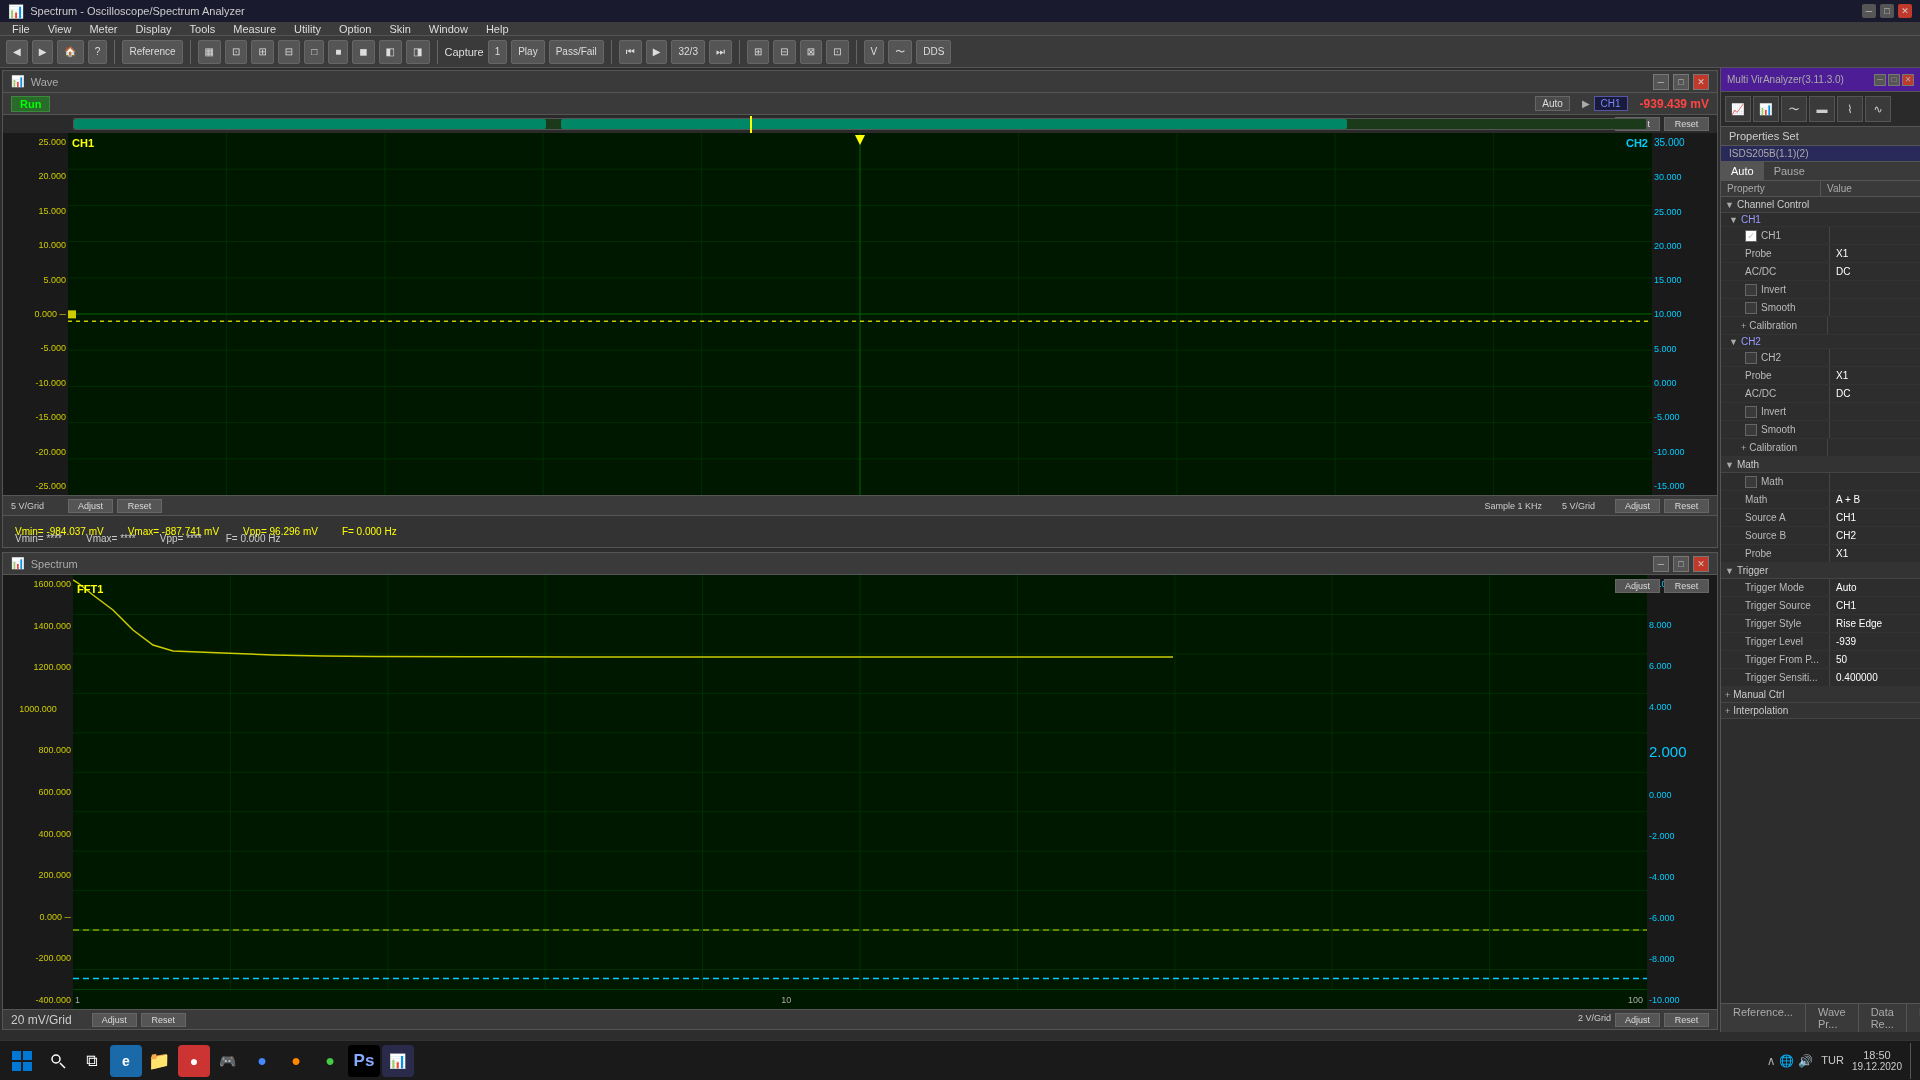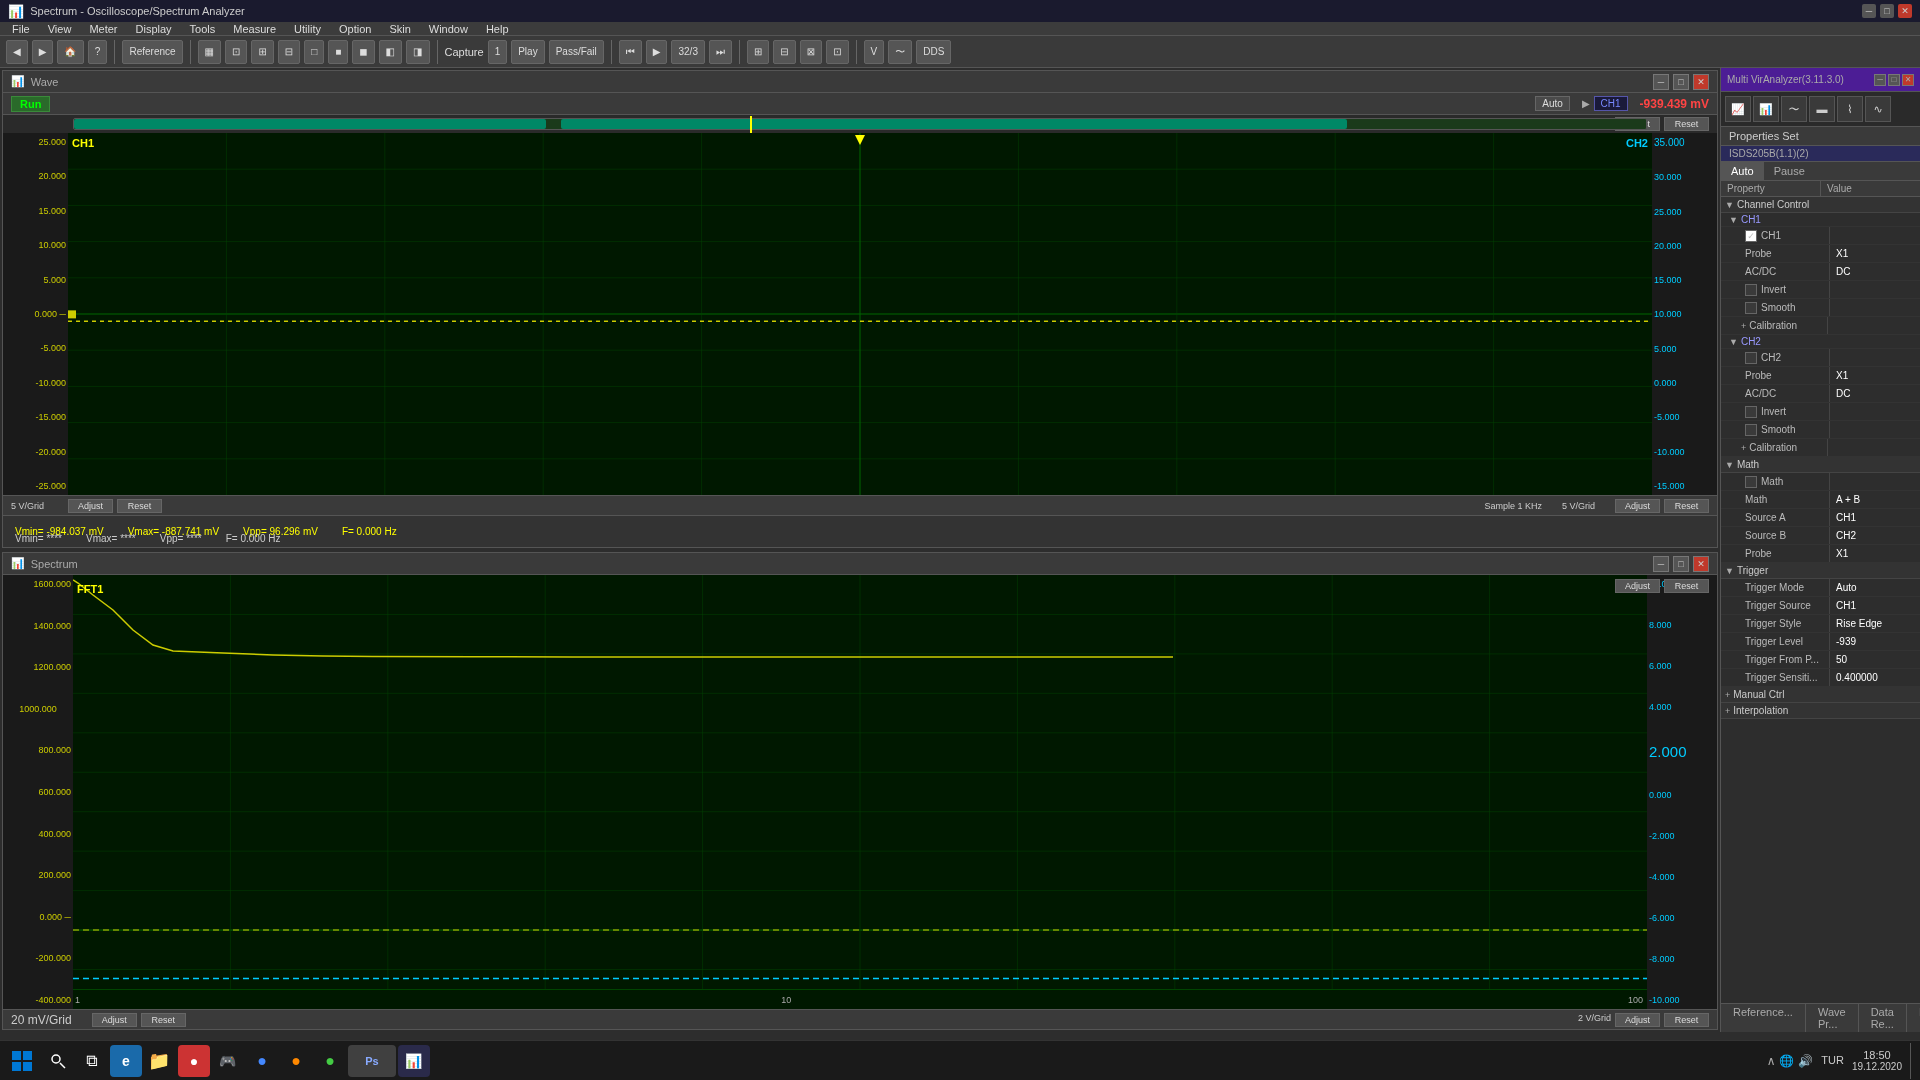--- a/index.html
+++ b/index.html
@@ -613,21 +613,21 @@
 
   <div style="width:32px;height:32px;display:flex;align-items:center;justify-content:center;cursor:pointer;border-radius:4px;color:white;font-size:16px;">⧉</div>
 
   <div style="width:32px;height:32px;display:flex;align-items:center;justify-content:center;cursor:pointer;border-radius:4px;background:#1a6aaa;color:white;font-size:14px;font-weight:bold;">e</div>
   <div style="width:32px;height:32px;display:flex;align-items:center;justify-content:center;cursor:pointer;border-radius:4px;color:#ffcc00;font-size:18px;">📁</div>
   <div style="width:32px;height:32px;display:flex;align-items:center;justify-content:center;cursor:pointer;border-radius:4px;background:#cc3333;color:white;font-size:14px;">●</div>
   <div style="width:32px;height:32px;display:flex;align-items:center;justify-content:center;cursor:pointer;border-radius:4px;color:white;font-size:14px;">🎮</div>
   <div style="width:32px;height:32px;display:flex;align-items:center;justify-content:center;cursor:pointer;border-radius:4px;color:#4488ff;font-size:16px;">●</div>
   <div style="width:32px;height:32px;display:flex;align-items:center;justify-content:center;cursor:pointer;border-radius:4px;color:#ff8800;font-size:16px;">●</div>
   <div style="width:32px;height:32px;display:flex;align-items:center;justify-content:center;cursor:pointer;border-radius:4px;color:#44cc44;font-size:16px;">●</div>
-  <div style="width:48px;height:32px;display:flex;align-items:center;justify-content:center;cursor:pointer;border-radius:4px;background:#404040;color:#88aaff;font-size:11px;font-weight:bold;">Ps</div>
+  <div style="width:32px;height:32px;display:flex;align-items:center;justify-content:center;cursor:pointer;border-radius:4px;background:#000000;color:#88aaff;font-size:17px;font-weight:bold;">Ps</div>
   <div style="width:32px;height:32px;display:flex;align-items:center;justify-content:center;cursor:pointer;border-radius:4px;background:#2a2a4a;color:#4af;font-size:14px;">📊</div>
 
   <div style="margin-left:auto; display:flex; align-items:center; gap:8px;">
 
     <div style="display:flex;gap:4px;align-items:center;">
       <span style="color:#aaa;font-size:12px;">∧</span>
       <span style="color:#aaa;font-size:12px;">🌐</span>
       <span style="color:#aaa;font-size:12px;">🔊</span>
     </div>
     <div style="text-align:right; line-height:1.3;">

